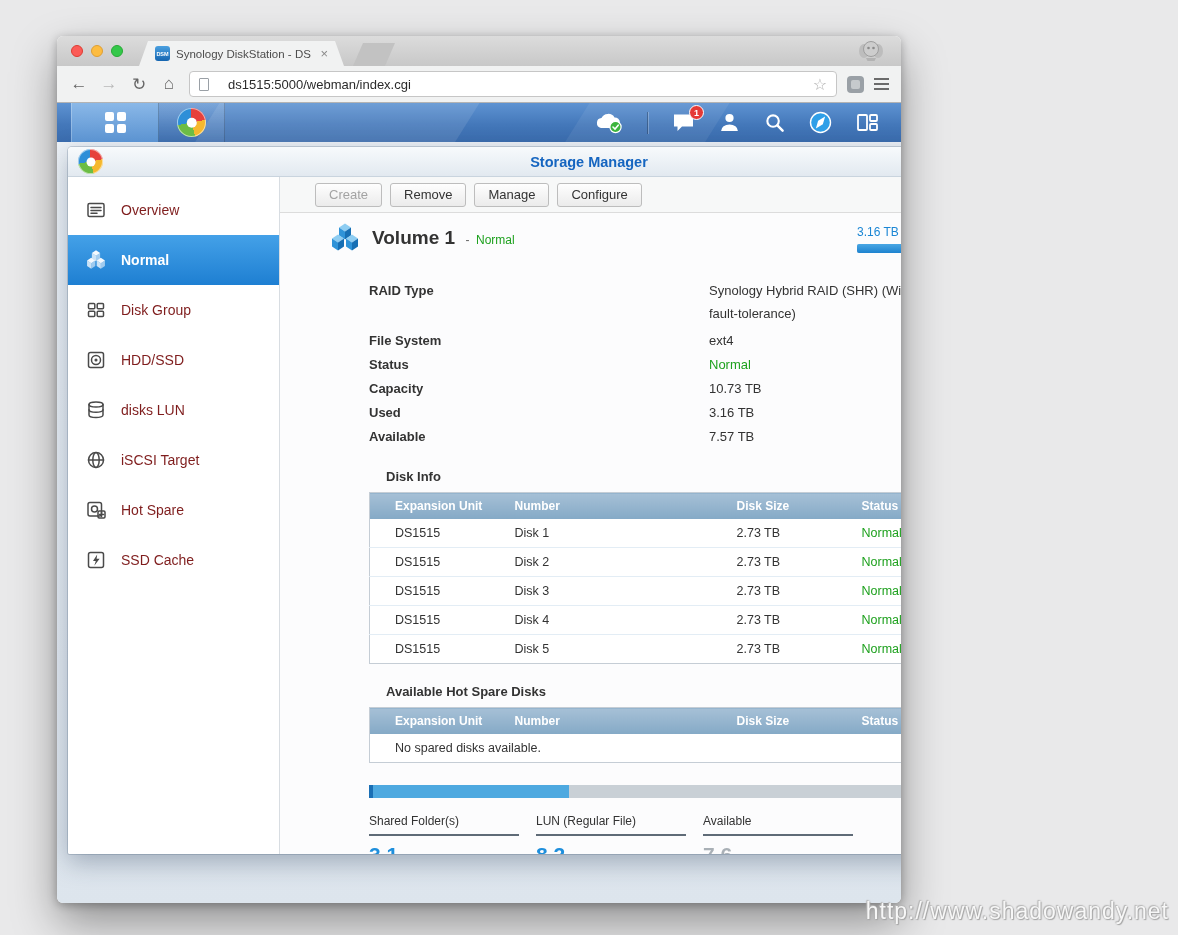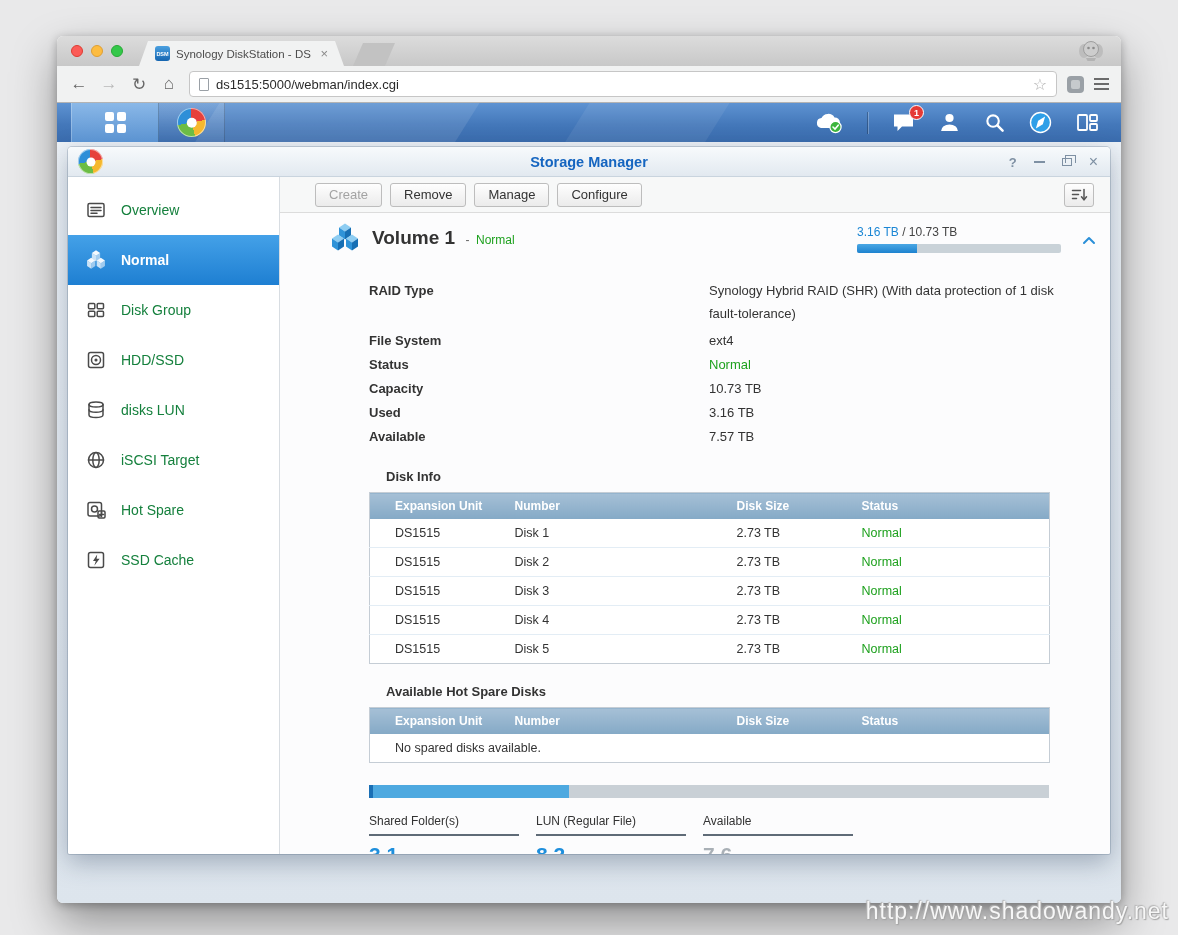--- a/index.html
+++ b/index.html
@@ -1,20 +1,20 @@
 <!DOCTYPE html>
 <html><head>
 <meta charset="utf-8">
 <style>
   * { margin:0; padding:0; box-sizing:border-box; }
   body { font-family:"Liberation Sans", sans-serif; background:#e9e9ea; }
   .canvas { position:relative; width:1178px; height:935px; background:#e9e9ea; overflow:hidden; }
 
   
-  .browser { position:absolute; left:57px; top:36px; width:1064px; height:867px;
+  .browser { position:absolute; left:57px; top:36px; width:844px; height:867px;
     border-radius:6px; overflow:hidden; background:#fff; display:flex; flex-direction:column;
     box-shadow:0 20px 45px rgba(0,0,0,.38), 0 2px 10px rgba(0,0,0,.28); }
 
   .tabstrip { height:30px; background:linear-gradient(#dcdcdc,#c8c8c8); position:relative; flex:none; }
   .lights { position:absolute; left:14px; top:9px; display:flex; gap:8px; }
   .light { width:12px; height:12px; border-radius:50%; }
   .light.red { background:#fc5b57; border:1px solid #dd3c32; }
   .light.yellow { background:#fdbc40; border:1px solid #de9f34; }
   .light.green { background:#34c84a; border:1px solid #27aa35; }
   .tab { position:absolute; left:82px; top:5px; width:205px; height:25px; background:#f1f2f2;
@@ -26,21 +26,21 @@
   .tab-close { color:#8a8a8a; font-size:13px; flex:none; }
   .newtab { position:absolute; left:296px; top:7px; width:42px; height:23px; background:#c2c2c2;
     clip-path:polygon(10px 0, 100% 0, calc(100% - 10px) 100%, 0 100%); }
   .crest { position:absolute; right:16px; top:2px; }
 
   .navbar { height:37px; background:#f1f2f2; border-bottom:1px solid #b3b3b3; display:flex;
     align-items:center; padding:0 12px; gap:10px; flex:none; }
   .nav-ic { font-size:17px; color:#676767; width:20px; text-align:center; }
   .nav-ic.dim { color:#b9b9b9; }
   .addressbar { flex:1; height:26px; background:#fff; border:1px solid #c6c6c6; border-radius:4px;
-    display:flex; align-items:center; padding:0 9px; gap:7px; }
+    display:flex; align-items:center; padding:0 9px; gap:19px; }
   .page-ic { width:10px; height:13px; border:1.5px solid #9aa0a6; border-radius:1px; flex:none; }
   .url { font-size:13px; color:#2b2b2b; flex:1; white-space:nowrap; overflow:hidden; }
   .star { font-size:16px; color:#aeaeae; flex:none; }
   .ext-ic { width:17px; height:17px; border-radius:4px; background:#9aa0a6; position:relative; }
   .ext-ic::after { content:""; position:absolute; left:4px; top:4px; width:9px; height:9px; border-radius:2px; background:#c6cacd; }
   .hamburger { width:15px; height:2px; background:#6b6b6b; box-shadow:0 5px 0 #6b6b6b, 0 10px 0 #6b6b6b; margin-top:-10px; }
 
   
   .dsm-topbar { height:39px; flex:none; position:relative; overflow:hidden; display:flex; align-items:stretch;
     background:linear-gradient(180deg,#5e93d2 0%, #4478ba 55%, #3a6cae 100%); }
@@ -76,21 +76,21 @@
   .win-title { font-size:14.5px; font-weight:bold; color:#1565c0; }
   .win-ctrls { position:absolute; right:12px; top:0; height:30px; display:flex; align-items:center; gap:17px; color:#7e90a3; }
   .wc-help { font-size:13px; font-weight:bold; }
   .wc-min { width:11px; height:2px; background:#7e90a3; }
   .wc-rest { width:10px; height:8px; border:1.5px solid #7e90a3; position:relative; }
   .wc-rest::before { content:""; position:absolute; left:2px; top:-4px; width:9px; height:7px; border:1.5px solid #7e90a3; border-bottom:none; }
   .wc-close { font-size:16px; line-height:16px; }
 
   .winbody { flex:1; display:flex; min-height:0; }
   .sidebar { width:212px; flex:none; background:#fff; border-right:1px solid #d8dde2; padding-top:8px; }
-  .side-item { height:50px; display:flex; align-items:center; gap:13px; padding-left:16px; font-size:14px; color:#15803d; }
+  .side-item { height:50px; display:flex; align-items:center; gap:13px; padding-left:16px; font-size:14px; color:#7f1d1d; }
   .side-item.selected { background:linear-gradient(#44a1e8,#1e7fd2); color:#fff; font-weight:bold; }
   .sicon { width:24px; height:24px; flex:none; display:flex; align-items:center; justify-content:center; }
   .sicon svg { stroke:#4a4a4a; fill:none; stroke-width:1.5; stroke-linecap:round; stroke-linejoin:round; }
   .side-item.selected .sicon svg { stroke:#fff; }
   .cube-svg * { stroke:none !important; }
 
   .main { flex:1; min-width:0; display:flex; flex-direction:column; background:#fcfcfd; }
   .toolbar { height:36px; flex:none; display:flex; align-items:center; gap:8px; padding:0 16px 0 35px;
     background:#f7f8f8; border-bottom:1px solid #dcdcdc; }
   .tbtn { height:24px; padding:0 13px; font-size:13px; color:#333; background:linear-gradient(#fefefe,#ebebeb);

